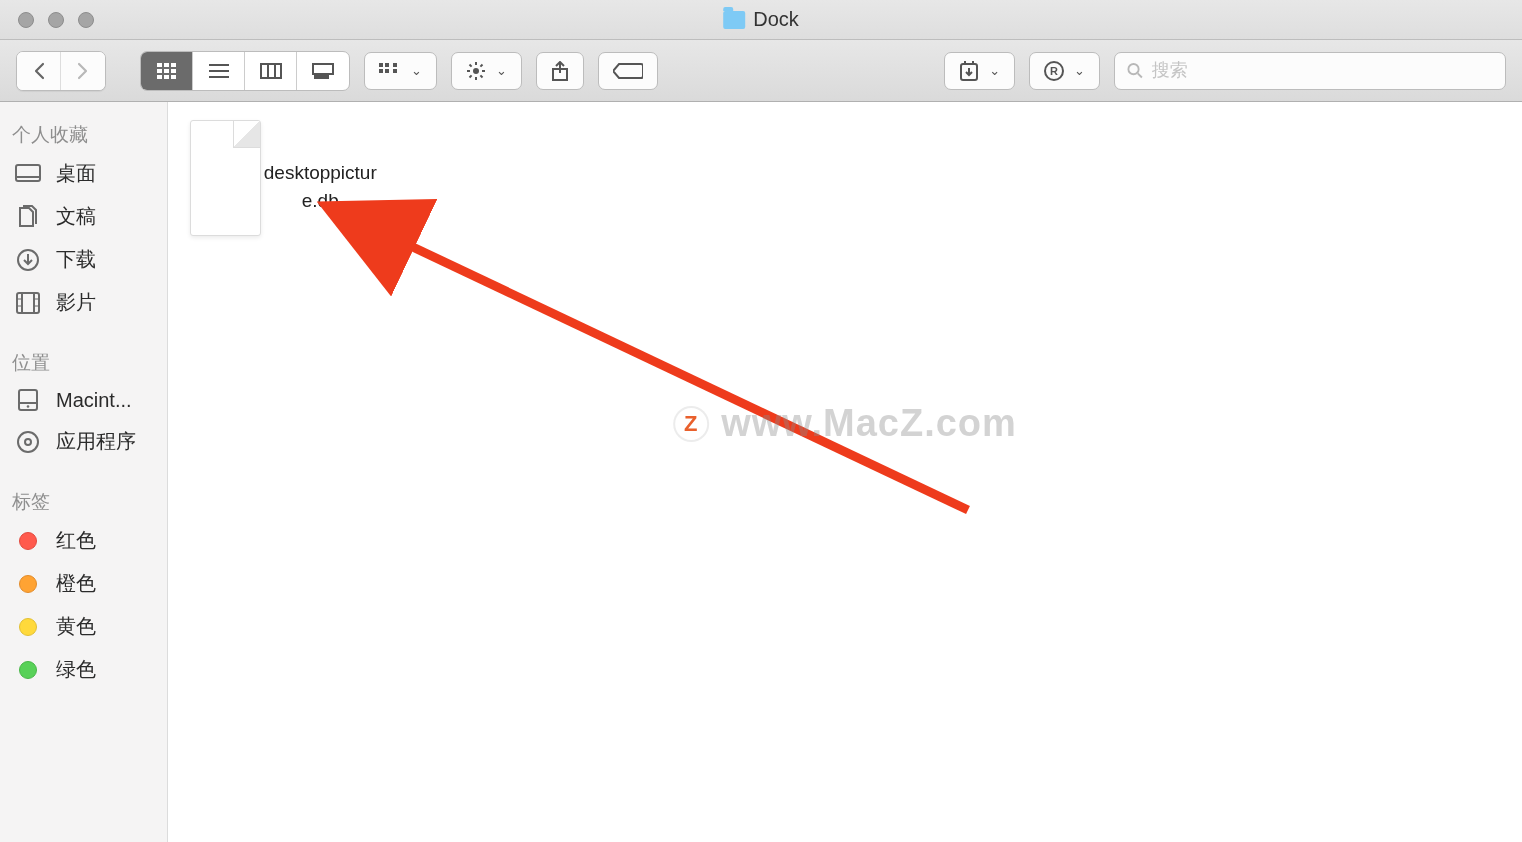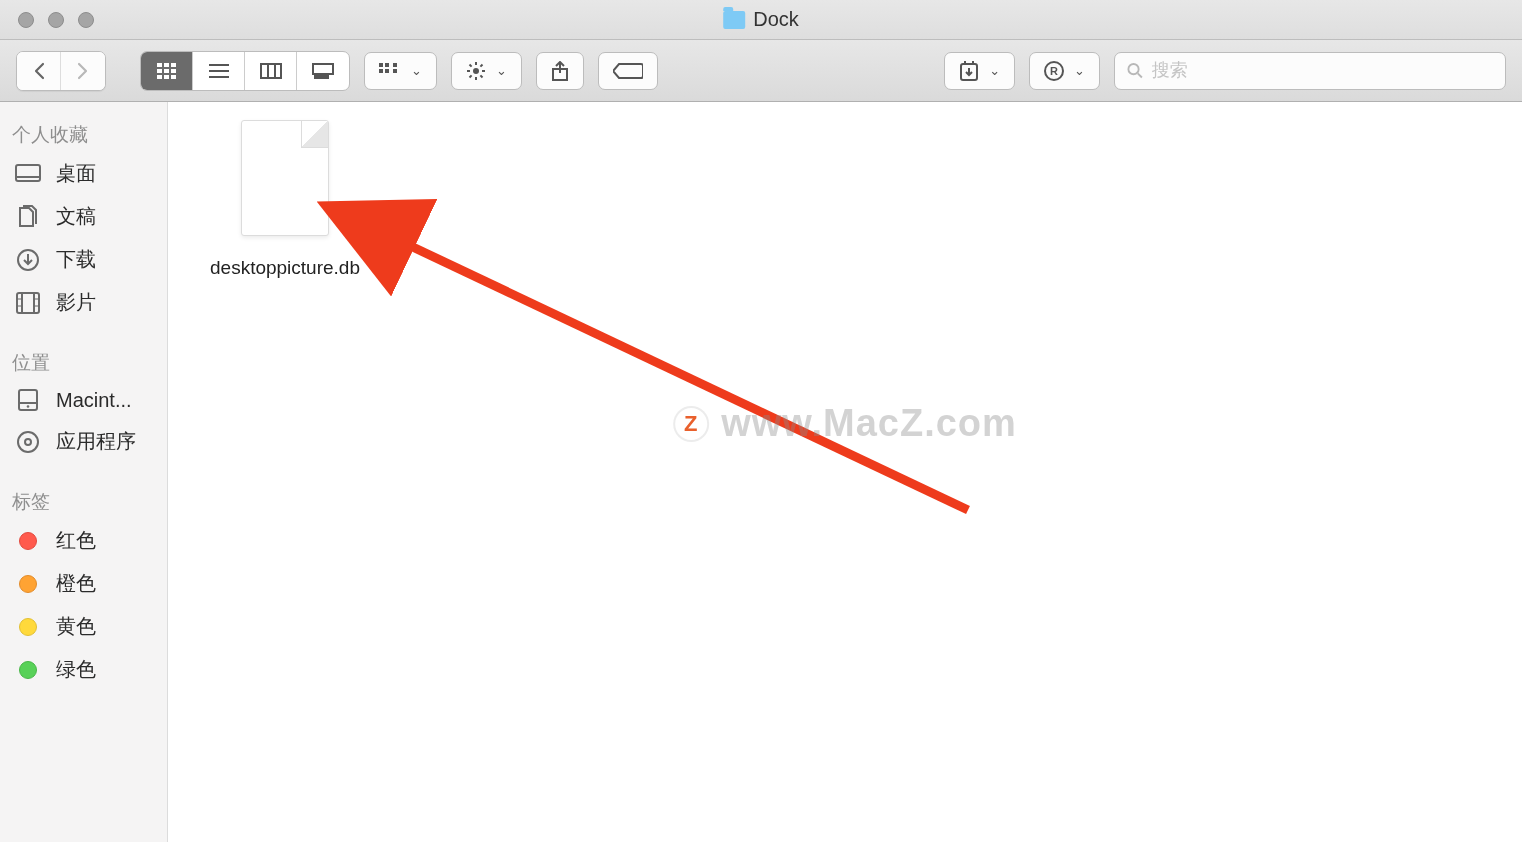--- a/index.html
+++ b/index.html
@@ -134,21 +134,21 @@
     
     .content {
       flex: 1;
       background: #fff;
       position: relative;
       padding: 18px 22px;
     }
     .file-item {
       width: 190px;
       text-align: center;
-      display: flex; flex-direction: column; align-items: center;
+      display: flex; flex-direction: row; align-items: center;
       color: #222;
       font-size: 19px;
     }
     .file-iconbox {
       width: 88px; height: 116px;
       background: #fff;
       border: 1px solid #dcdcdc;
       border-radius: 3px;
       box-shadow: 0 2px 4px rgba(0,0,0,0.08);
       margin-bottom: 18px;

